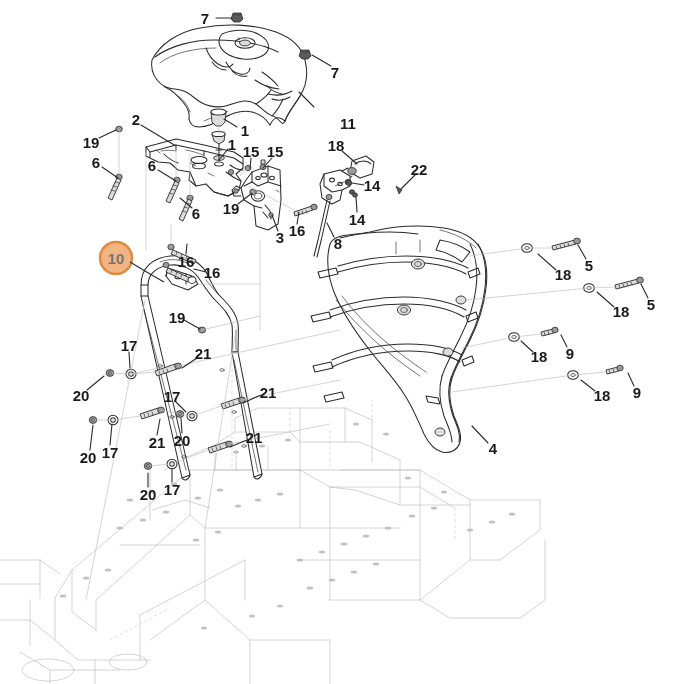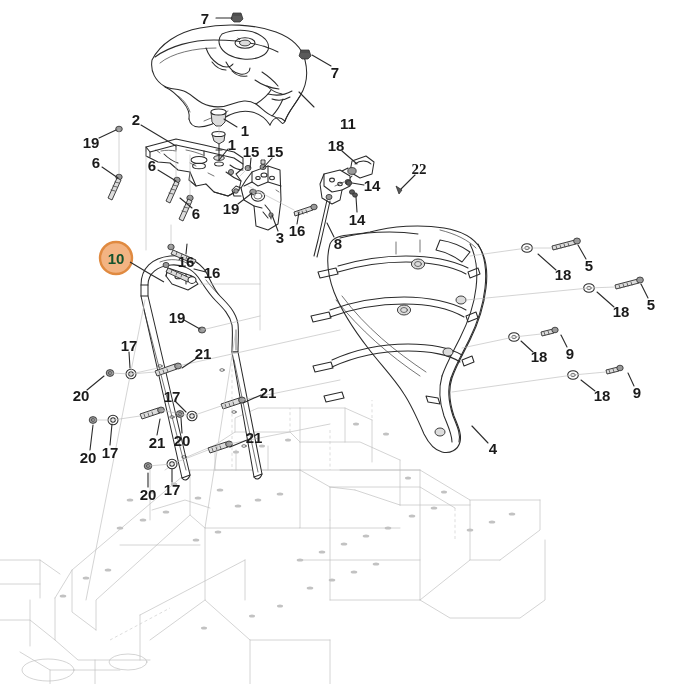--- a/index.html
+++ b/index.html
@@ -15,21 +15,21 @@
     line-height:1;
     white-space:nowrap;
     transform:translate(-50%,-50%);
     letter-spacing:0px;
   }
   .hl-num{
     position:absolute;
     font-family:"Liberation Sans",sans-serif;
     font-weight:bold;
     font-size:15px;
-    color:#14532d;
+    color:#737373;
     transform:translate(-50%,-50%);
     white-space:nowrap;
   }
 </style>
 </head>
 <body>
 
 <div id="sheet">
 
   <svg width="678" height="684" viewBox="0 0 678 684">
@@ -612,21 +612,21 @@
       <div class="lbl" style="left: 96px; top: 162px;">6</div>
       <div class="lbl" style="left: 152px; top: 165px;">6</div>
       <div class="lbl" style="left: 196px; top: 213px;">6</div>
       <div class="lbl" style="left: 232px; top: 144px;">1</div>
       <div class="lbl" style="left: 251px; top: 151px;">15</div>
       <div class="lbl" style="left: 275px; top: 151px;">15</div>
       <div class="lbl" style="left: 231px; top: 208px;">19</div>
       <div class="lbl" style="left: 280px; top: 237px;">3</div>
       <div class="lbl" style="left: 297px; top: 230px;">16</div>
       <div class="lbl" style="left: 336px; top: 145px;">18</div>
-      <div class="lbl" style="left: 419px; top: 169px; font-family: Liberation Serif, serif;">22</div>
+      <div class="lbl" style="left: 419px; top: 169px;">22</div>
       <div class="lbl" style="left: 372px; top: 185px;">14</div>
       <div class="lbl" style="left: 357px; top: 219px;">14</div>
       <div class="lbl" style="left: 338px; top: 243px;">8</div>
       <div class="lbl" style="left: 186px; top: 261px;">16</div>
       <div class="lbl" style="left: 212px; top: 272px;">16</div>
       <div class="lbl" style="left: 177px; top: 317px;">19</div>
       <div class="lbl" style="left: 129px; top: 345px;">17</div>
       <div class="lbl" style="left: 81px; top: 395px;">20</div>
       <div class="lbl" style="left: 203px; top: 353px;">21</div>
       <div class="lbl" style="left: 88px; top: 457px;">20</div>

